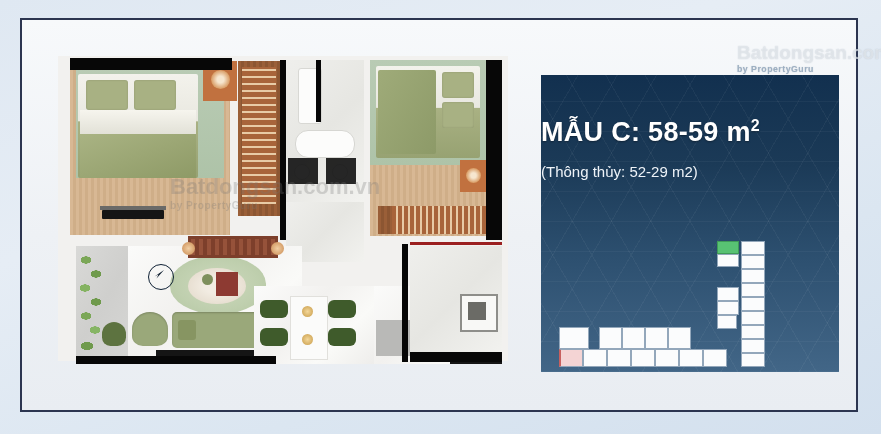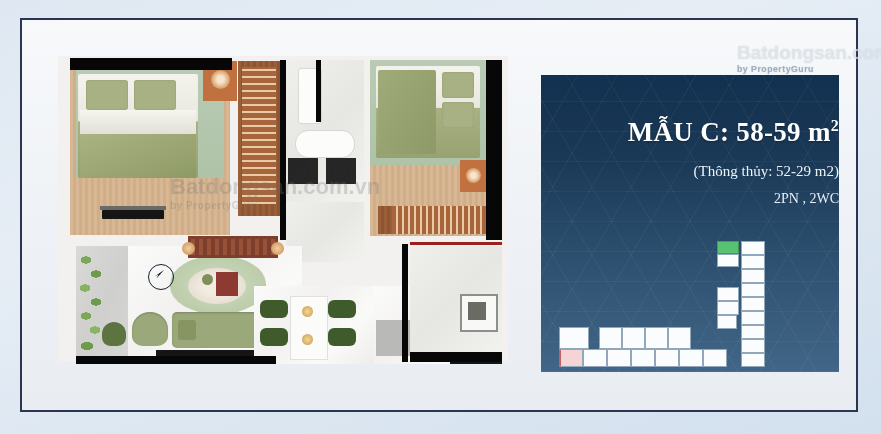--- a/index.html
+++ b/index.html
@@ -54,21 +54,21 @@
       linear-gradient(180deg,#12304f 0%,#1b3a57 30%,#2d5070 62%,#426687 100%);
     overflow:hidden;
   }
   #panel .hexpat{
     position:absolute;inset:0;
     background-image:
       repeating-linear-gradient(60deg,rgba(255,255,255,.045) 0 1px,transparent 1px 34px),
       repeating-linear-gradient(-60deg,rgba(255,255,255,.045) 0 1px,transparent 1px 34px),
       repeating-linear-gradient(0deg,rgba(255,255,255,.04) 0 1px,transparent 1px 30px);
   }
-  #panel .txt{position:relative;text-align:right;color:#fff;font-family:Liberation Serif, serif;}
+  #panel .txt{position:relative;text-align:left;color:#fff;}
   #ttl{margin-top:42px;font-size:27px;font-weight:bold;letter-spacing:.3px;
        text-shadow:0 1px 2px rgba(0,0,0,.35);}
   #ttl sup{font-size:16px;vertical-align:super;}
   #sub1{margin-top:15px;font-size:15px;color:#eef3f8;font-weight:400;}
   #sub2{margin-top:11px;font-size:14px;color:#e7eef6;font-weight:400;}
 
   
   #diagram{position:absolute;left:0;top:160px;width:298px;height:137px;}
   .unit{position:absolute;background:#fbfcfd;border:1px solid #93a7bb;box-sizing:border-box;}
   .unit.sel{background:#58c273;border-color:#3f9b57;}
@@ -262,21 +262,20 @@
   </div>
 
   <div id="panel">
     <div class="hexpat"></div>
 
     <div class="txt">
       <div id="ttl">
         <span>MẪU C: 58-59 m</span><sup>2</sup>
       </div>
       <div id="sub1">(Thông thủy: 52-29 m2)</div>
-      <div id="sub2">2PN , 2WC</div>
     </div>
 
     <div id="diagram">
 
       <div class="unit" style="left:200px;top:6px;width:24px;height:14px;"></div>
       <div class="unit" style="left:200px;top:20px;width:24px;height:14px;"></div>
       <div class="unit" style="left:200px;top:34px;width:24px;height:14px;"></div>
       <div class="unit" style="left:200px;top:48px;width:24px;height:14px;"></div>
       <div class="unit" style="left:200px;top:62px;width:24px;height:14px;"></div>
       <div class="unit" style="left:200px;top:76px;width:24px;height:14px;"></div>

